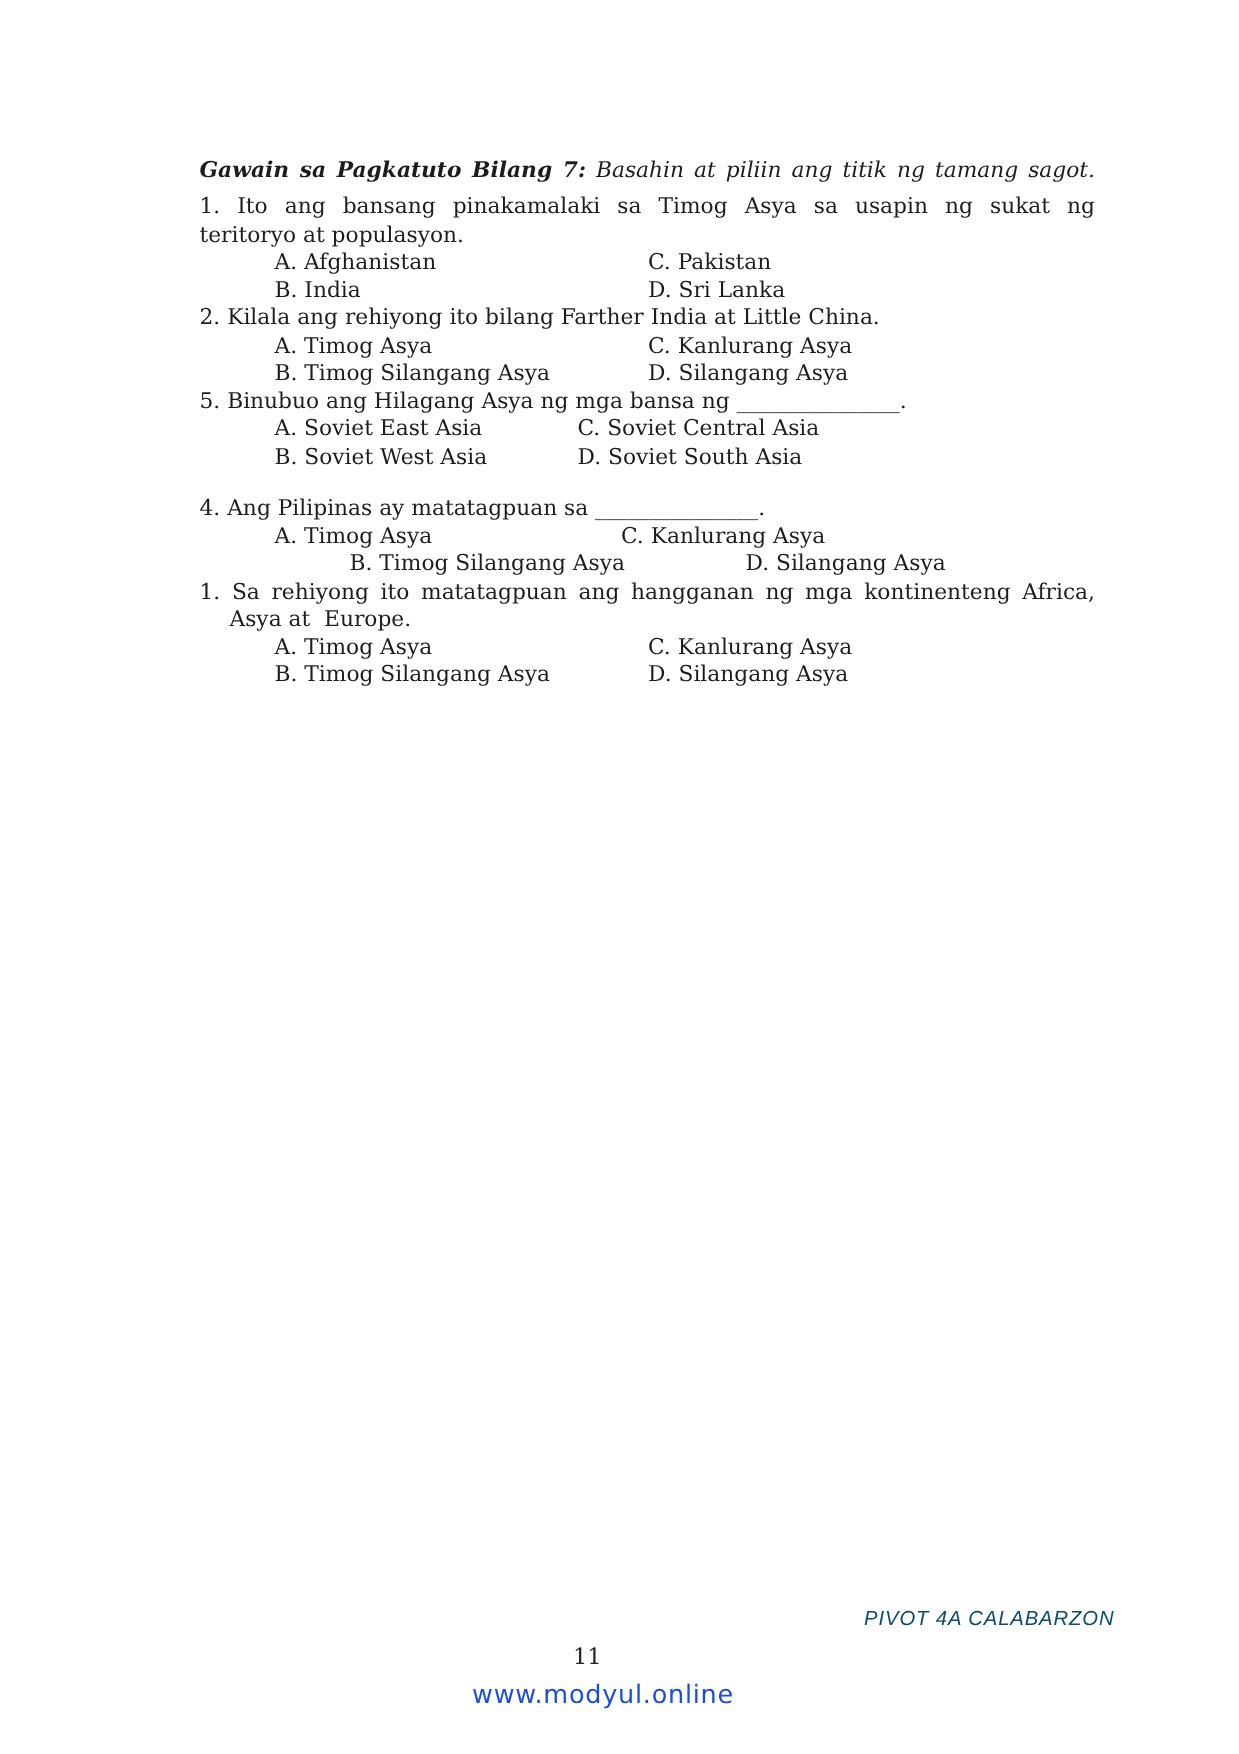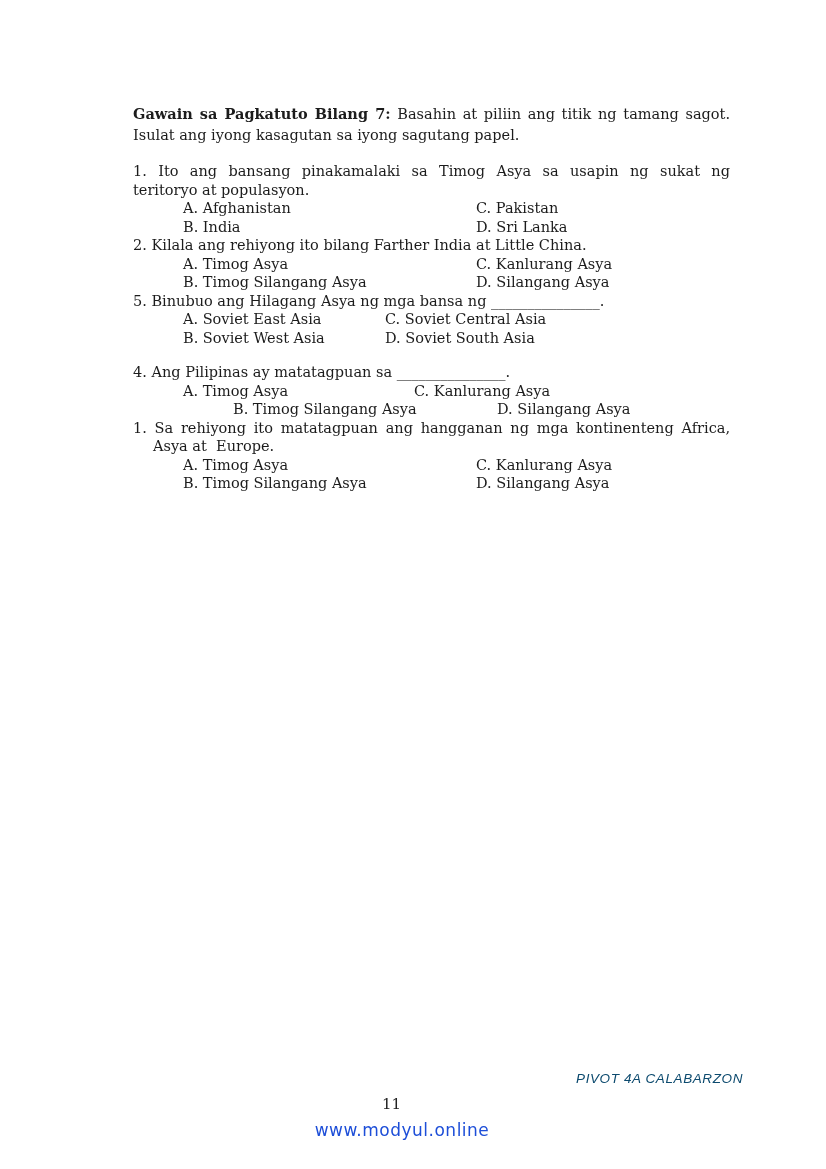--- a/index.html
+++ b/index.html
@@ -19,21 +19,22 @@
   }
   .content {
     position: absolute;
     left: 133px;
     top: 103px;
     width: 597px;
     font-size: 14.5px;
   }
   .heading {
     line-height: 21px;
-    margin-bottom: 16px;
+    margin-bottom: 4px;
+    font-style: italic;
   }
   .b { font-weight: bold; }
   .jline {
     text-align: justify;
     text-align-last: justify;
   }
   .qarea {
     line-height: 18.5px;
   }
   .line { }
@@ -41,21 +42,21 @@
   .optrow {
     position: relative;
     height: 18.5px;
   }
   .opt {
     position: absolute;
     top: 0;
     white-space: nowrap;
   }
   .o-a  { left: 50px; }
-  .o-r1 { left: 299px; margin-left: 44px; }
+  .o-r1 { left: 299px; }
   .o-r3 { left: 252px; }
   .o-b4 { left: 100px; }
   .o-c4 { left: 281px; }
   .o-d4 { left: 364px; }
   .gap { height: 16px; }
 
   .footer-brand {
     position: absolute;
     top: 1071px;
     right: 83px;
@@ -89,21 +90,20 @@
 <body>
 
 <div class="page">
   <div class="content">
 
     <div class="heading">
       <div class="line jline">
         <span class="b">Gawain sa Pagkatuto Bilang 7:</span>
         <span>Basahin at piliin ang titik ng tamang sagot.</span>
       </div>
-      <div class="line">Isulat ang iyong kasagutan sa iyong sagutang papel.</div>
     </div>
 
     <div class="qarea">
 
       <div>
         <div class="line jline">1. Ito ang bansang pinakamalaki sa Timog Asya sa usapin ng sukat ng</div>
         <div class="line">teritoryo at populasyon.</div>
         <div class="optrow">
           <span class="opt o-a">A. Afghanistan</span>
           <span class="opt o-r1">C. Pakistan</span>

